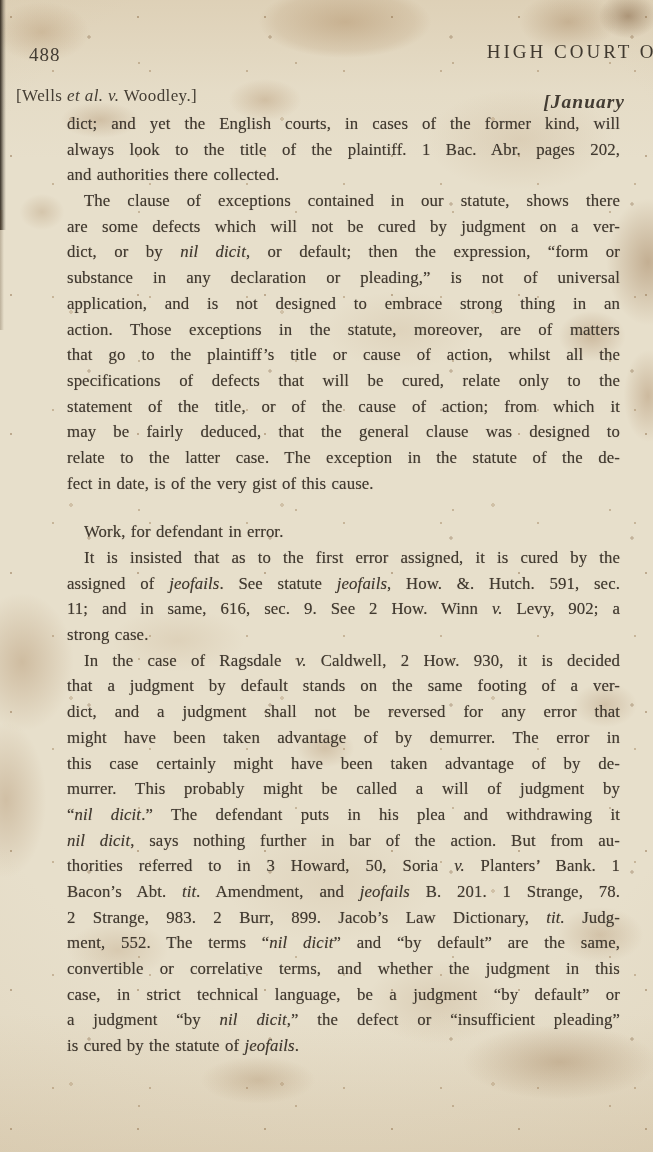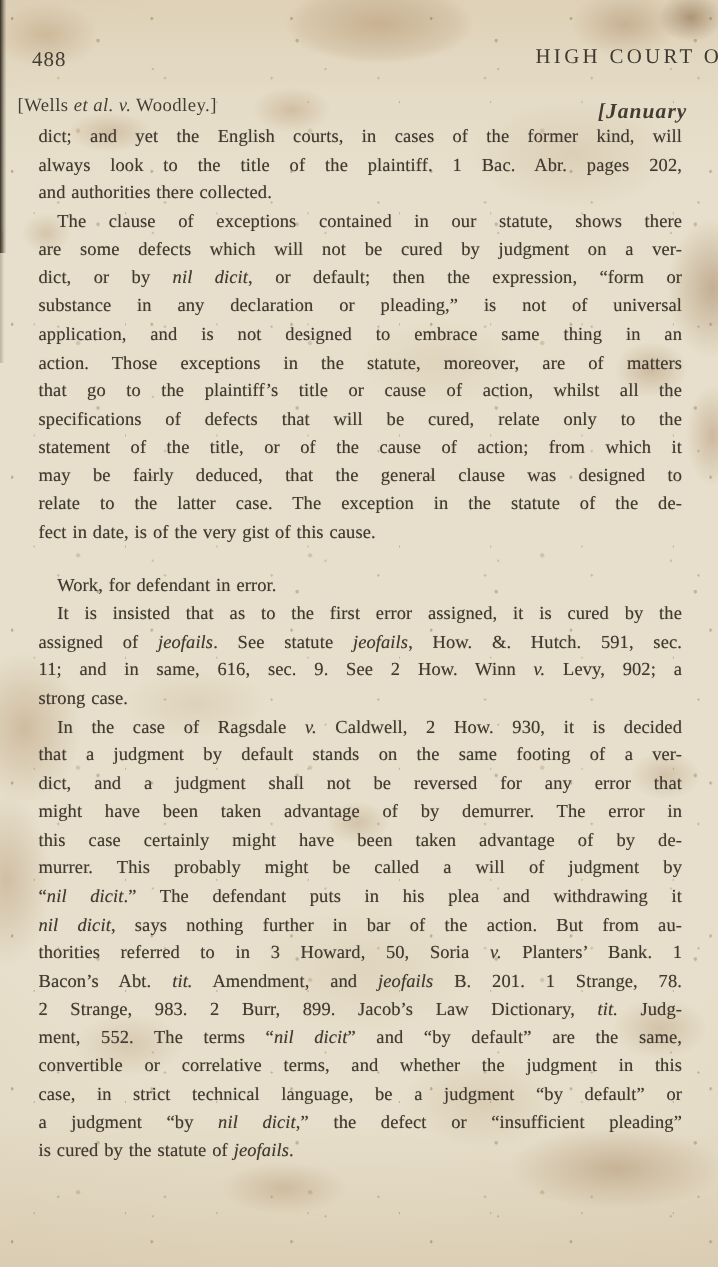--- a/index.html
+++ b/index.html
@@ -87,21 +87,21 @@
 
   .body-text{
     position:absolute;left:35px;top:111px;width:585px;
     font-size:16.8px;color:#413a31;
     text-shadow:0 0 0.7px rgba(78,66,50,0.55);
   }
   .line{
     height:25.7px;line-height:25.7px;
     text-align:justify;text-align-last:justify;
     word-spacing:0.06em;letter-spacing:0.1px;
-    white-space:normal;overflow:visible;
+    white-space:normal;overflow:visible;margin-left:32px;
   }
   .line.short{text-align-last:left;}
   .line.indent{text-indent:17px;}
   .line.gap{margin-top:23px;}
   .it{font-style:italic;}
 </style>
 </head>
 <body>
 
 <div class="page">
@@ -119,21 +119,21 @@
   <div class="case-caption"><span>[Wells </span><span class="it">et al. v.</span><span> Woodley.]</span></div>
 
   <div class="body-text" id="body-lines">
       <div class="line"><span>dict; and yet the English courts, in cases of the former kind, will</span></div>
       <div class="line"><span>always look to the title of the plaintiff.  1 Bac. Abr. pages 202,</span></div>
       <div class="line short"><span>and authorities there collected.</span></div>
       <div class="line indent"><span>The clause of exceptions contained in our statute, shows there</span></div>
       <div class="line"><span>are some defects which will not be cured by judgment on a ver-</span></div>
       <div class="line"><span>dict, or by </span><span class="it">nil dicit</span><span>, or default; then the expression, “form or</span></div>
       <div class="line"><span>substance in any declaration or pleading,” is not of universal</span></div>
-      <div class="line"><span>application, and is not designed to embrace same thing in an</span></div>
+      <div class="line"><span>application, and is not designed to embrace strong thing in an</span></div>
       <div class="line"><span>action.  Those exceptions in the statute, moreover, are of matters</span></div>
       <div class="line"><span>that go to the plaintiff’s title or cause of action, whilst all the</span></div>
       <div class="line"><span>specifications of defects that will be cured, relate only to the</span></div>
       <div class="line"><span>statement of the title, or of the cause of action; from which it</span></div>
       <div class="line"><span>may be fairly deduced, that the general clause was designed to</span></div>
       <div class="line"><span>relate to the latter case.  The exception in the statute of the de-</span></div>
       <div class="line short"><span>fect in date, is of the very gist of this cause.</span></div>
       <div class="line indent gap short"><span>Work, for defendant in error.</span></div>
       <div class="line indent"><span>It is insisted that as to the first error assigned, it is cured by the</span></div>
       <div class="line"><span>assigned of </span><span class="it">jeofails</span><span>.  See statute </span><span class="it">jeofails</span><span>, How. &amp;. Hutch. 591, sec.</span></div>

